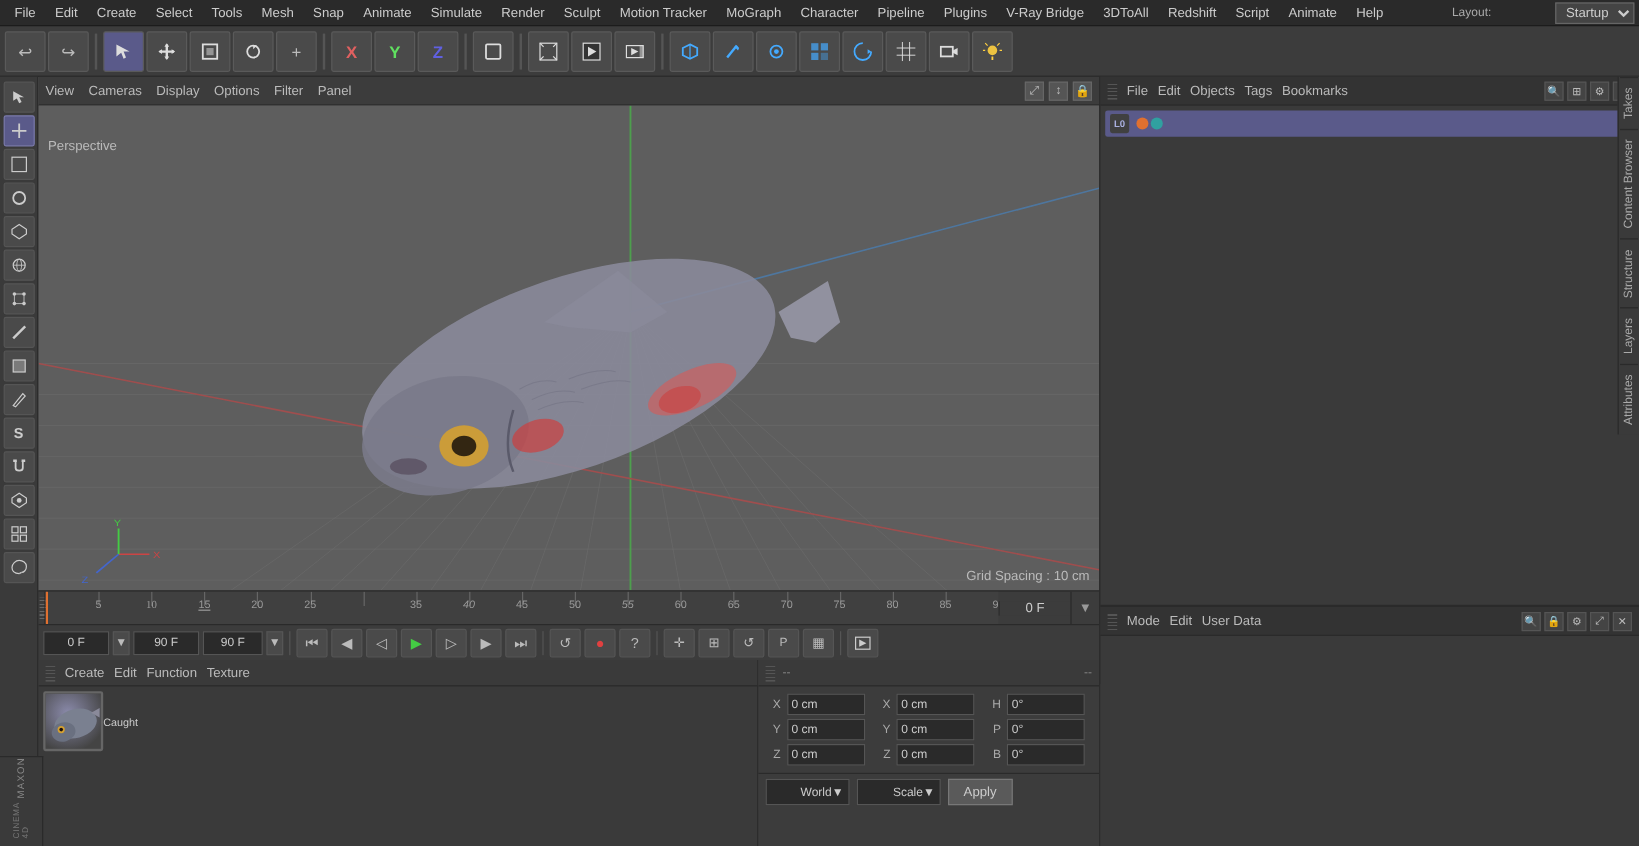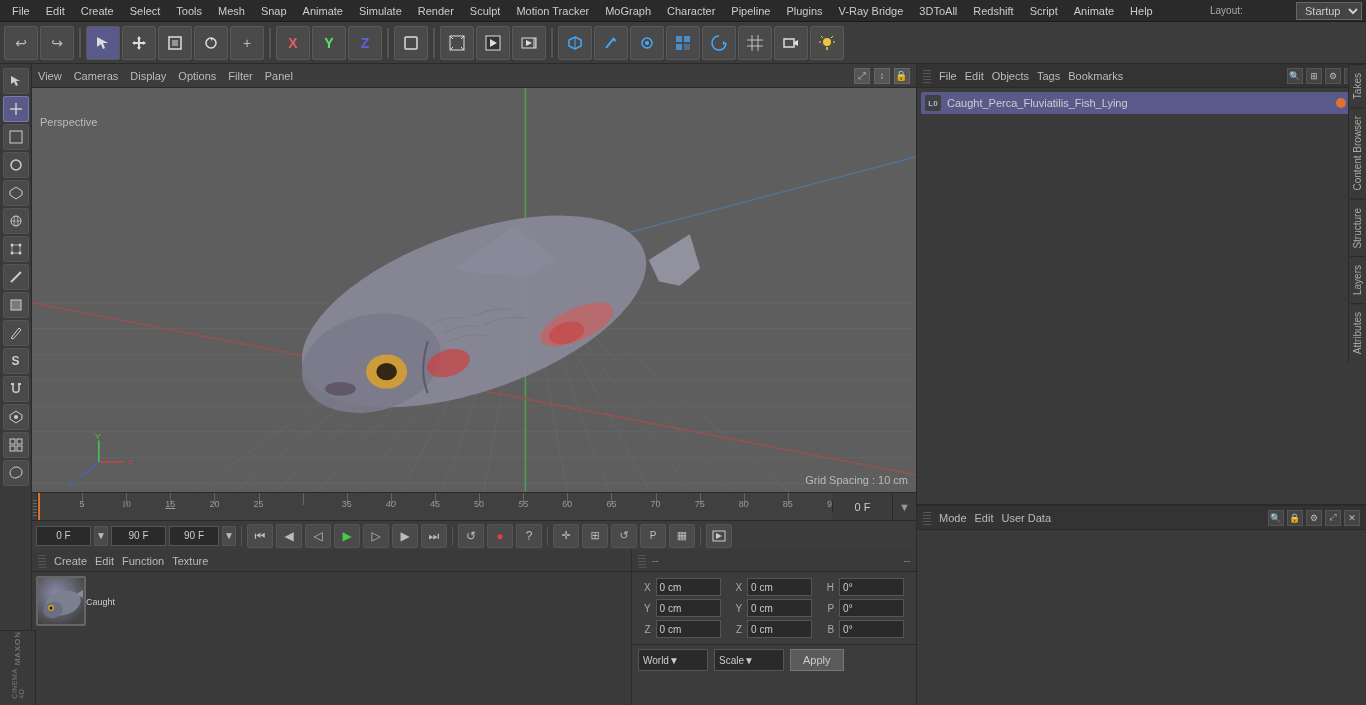--- a/index.html
+++ b/index.html
@@ -471,21 +471,21 @@
     }
     .coord-dropdown {
       height: 22px;
       background: #2a2a2a;
       border: 1px solid #555;
       color: #ccc;
       font-size: 10px;
       padding: 0 4px;
       display: flex;
       align-items: center;
-      justify-content: flex-start;
+      justify-content: flex-end;
       cursor: pointer;
       min-width: 70px;
     }
     #apply-btn {
       height: 22px;
       background: #5a5a5a;
       border: 1px solid #777;
       color: #ccc;
       font-size: 11px;
       padding: 0 12px;
@@ -1098,21 +1098,20 @@
           <div class="panel-icon-btn">🔍</div>
           <div class="panel-icon-btn">⊞</div>
           <div class="panel-icon-btn">⚙</div>
           <div class="panel-icon-btn">⤢</div>
         </div>
       </div>
 
       <div id="obj-list">
         <div class="obj-item selected">
           <div class="obj-item-icon" style="background:#404040; color:#aab0e0; font-size:8px; font-weight:bold;">L0</div>
-          <span class="obj-item-name">Caught_Perca_Fluviatilis_Fish_Lying</span>
           <div class="obj-item-dots">
             <div class="obj-dot orange"></div>
             <div class="obj-dot teal"></div>
           </div>
         </div>
       </div>
     </div>
 
     <div id="attributes-panel">
       <div id="attr-header">

